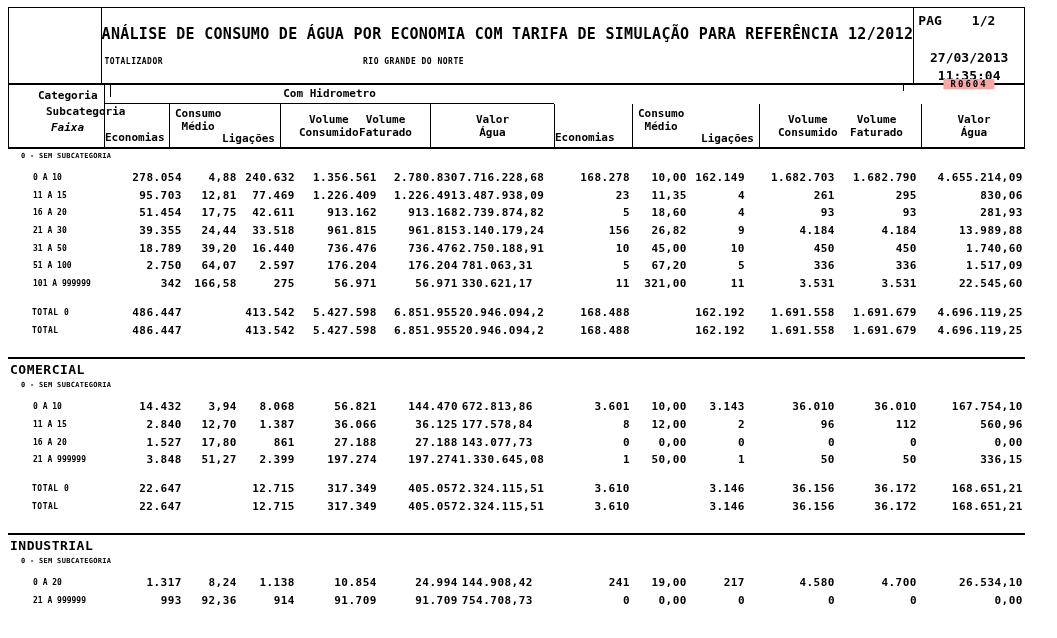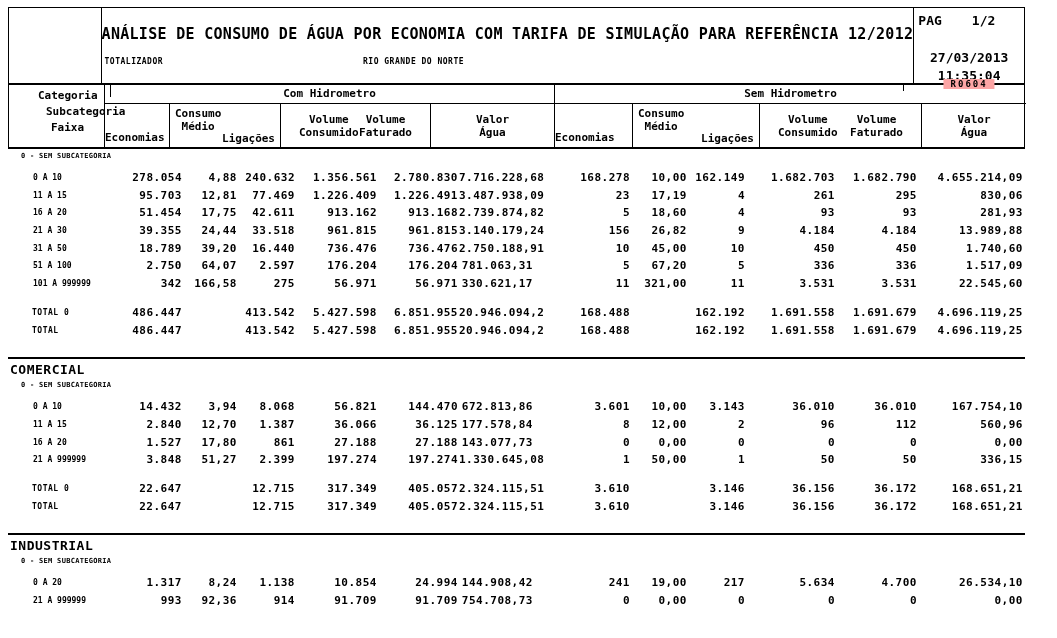--- a/index.html
+++ b/index.html
@@ -24,21 +24,21 @@
   .tail2{left:895px;top:76px;height:8px;}
 
   
   .thead{display:grid;
     grid-template-columns:95px 65px 111px 150px 124px 78px 127px 162px 105px;
     grid-template-rows:19px 43px;
     border:1px solid #000;border-bottom-width:2px;box-sizing:border-box;font-size:11px;}
   .cat-cell{grid-column:1;grid-row:1/3;line-height:16px;padding-top:3px;}
   .cat-cell .ch1{margin-left:29px;}
   .cat-cell .ch2{margin-left:37px;}
-  .cat-cell .ch3{margin-left:42px;}
+  .cat-cell .ch3{margin-left:42px;font-style:italic;}
   .group{border-left:1px solid #000;border-bottom:1px solid #000;text-align:center;line-height:18px;grid-row:1;}
   .g-com{grid-column:2/6;}
   .g-sem{grid-column:6/10;}
   .sub{grid-row:2;border-left:1px solid #000;box-sizing:border-box;position:relative;}
   .s1{grid-column:2}.s2{grid-column:3}.s3{grid-column:4}.s4{grid-column:5}
   .s5{grid-column:6}.s6{grid-column:7}.s7{grid-column:8}.s8{grid-column:9}
   .bottomtxt{position:absolute;bottom:3px;left:0;right:0;text-align:left;}
   .two i{display:block;font-style:normal;text-align:center;line-height:13px;}
   .cl{display:flex;justify-content:space-between;height:100%;padding:0 5px;box-sizing:border-box;}
   .cl .two{margin-top:3px;}
@@ -89,21 +89,20 @@
   <div class="tail tail1"></div>
   <div class="tail tail2"></div>
 
   <div class="thead">
     <div class="cat-cell">
       <div class="ch1">Categoria</div>
       <div class="ch2">Subcategoria</div>
       <div class="ch3">Faixa</div>
     </div>
     <div class="group g-com">Com Hidrometro</div>
-    <div class="group g-sem">Sem Hidrometro</div>
 
     <div class="sub s1">
       <div class="bottomtxt">Economias</div>
     </div>
     <div class="sub s2 cl">
       <span class="two">
           <i>Consumo</i>
           <i>Médio</i>
         </span>
       <span class="lig">Ligações</span>
@@ -174,21 +173,21 @@
           </div>
           <div class="row">
             <div class="cell label faixa">11 A 15</div>
             <div class="cell num c1">95.703</div>
             <div class="cell num c2">12,81</div>
             <div class="cell num c3">77.469</div>
             <div class="cell num c4">1.226.409</div>
             <div class="cell num c5">1.226.491</div>
             <div class="cell num c6">3.487.938,09</div>
             <div class="cell num c7">23</div>
-            <div class="cell num c8">17,19</div>
+            <div class="cell num c8">11,35</div>
             <div class="cell num c9">4</div>
             <div class="cell num c10">261</div>
             <div class="cell num c11">295</div>
             <div class="cell num c12">830,06</div>
           </div>
           <div class="row">
             <div class="cell label faixa">16 A 20</div>
             <div class="cell num c1">51.454</div>
             <div class="cell num c2">17,75</div>
             <div class="cell num c3">42.611</div>
@@ -402,21 +401,21 @@
             <div class="cell label faixa">0 A 20</div>
             <div class="cell num c1">1.317</div>
             <div class="cell num c2">8,24</div>
             <div class="cell num c3">1.138</div>
             <div class="cell num c4">10.854</div>
             <div class="cell num c5">24.994</div>
             <div class="cell num c6">144.908,42</div>
             <div class="cell num c7">241</div>
             <div class="cell num c8">19,00</div>
             <div class="cell num c9">217</div>
-            <div class="cell num c10">5.634</div>
+            <div class="cell num c10">4.580</div>
             <div class="cell num c11">4.700</div>
             <div class="cell num c12">26.534,10</div>
           </div>
           <div class="row">
             <div class="cell label faixa">21 A 999999</div>
             <div class="cell num c1">993</div>
             <div class="cell num c2">92,36</div>
             <div class="cell num c3">914</div>
             <div class="cell num c4">91.709</div>
             <div class="cell num c5">91.709</div>

